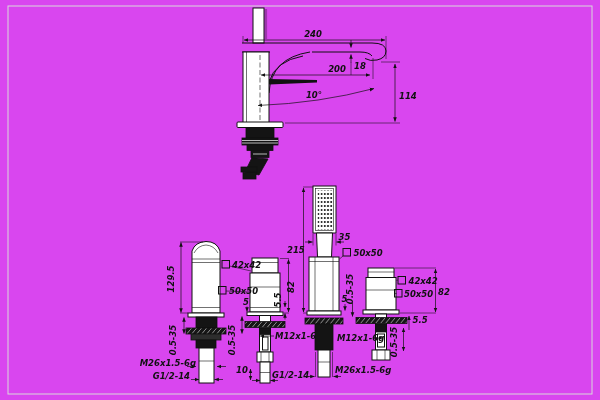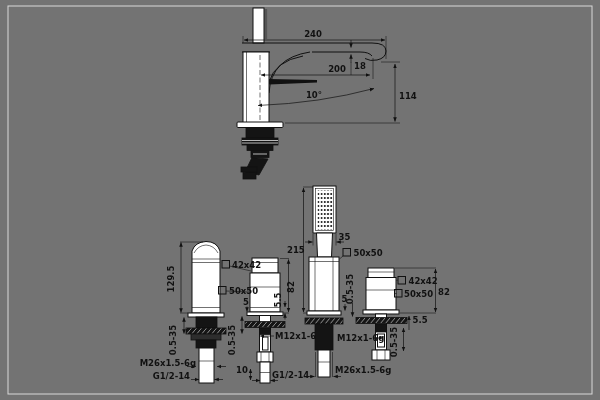--- a/index.html
+++ b/index.html
@@ -1,16 +1,16 @@
 <!DOCTYPE html>
 <html><head>
 <meta charset="utf-8">
 <style>
   html,body{margin:0;padding:0;background:#fff;}
-  #stage{position:relative;width:600px;height:400px;background:#737373;overflow:hidden;}
+  #stage{position:relative;width:600px;height:400px;background:#d946ef;overflow:hidden;font-style:italic;}
   svg{display:block;}
   .lbl{font-family:"DejaVu Sans","Liberation Sans",sans-serif;font-weight:bold;font-size:8.5px;fill:#111;}
   .geo{stroke:#111;stroke-width:1;fill:none;}
   .geow{stroke:#111;stroke-width:1;fill:#fff;}
   .geob{stroke:#111;stroke-width:.8;fill:#141414;}
   .dim{stroke:#111;stroke-width:.7;fill:none;}
   .ext{stroke:#111;stroke-width:.55;fill:none;}
   .thin{stroke:#111;stroke-width:.6;fill:none;}
 </style>
 </head>

